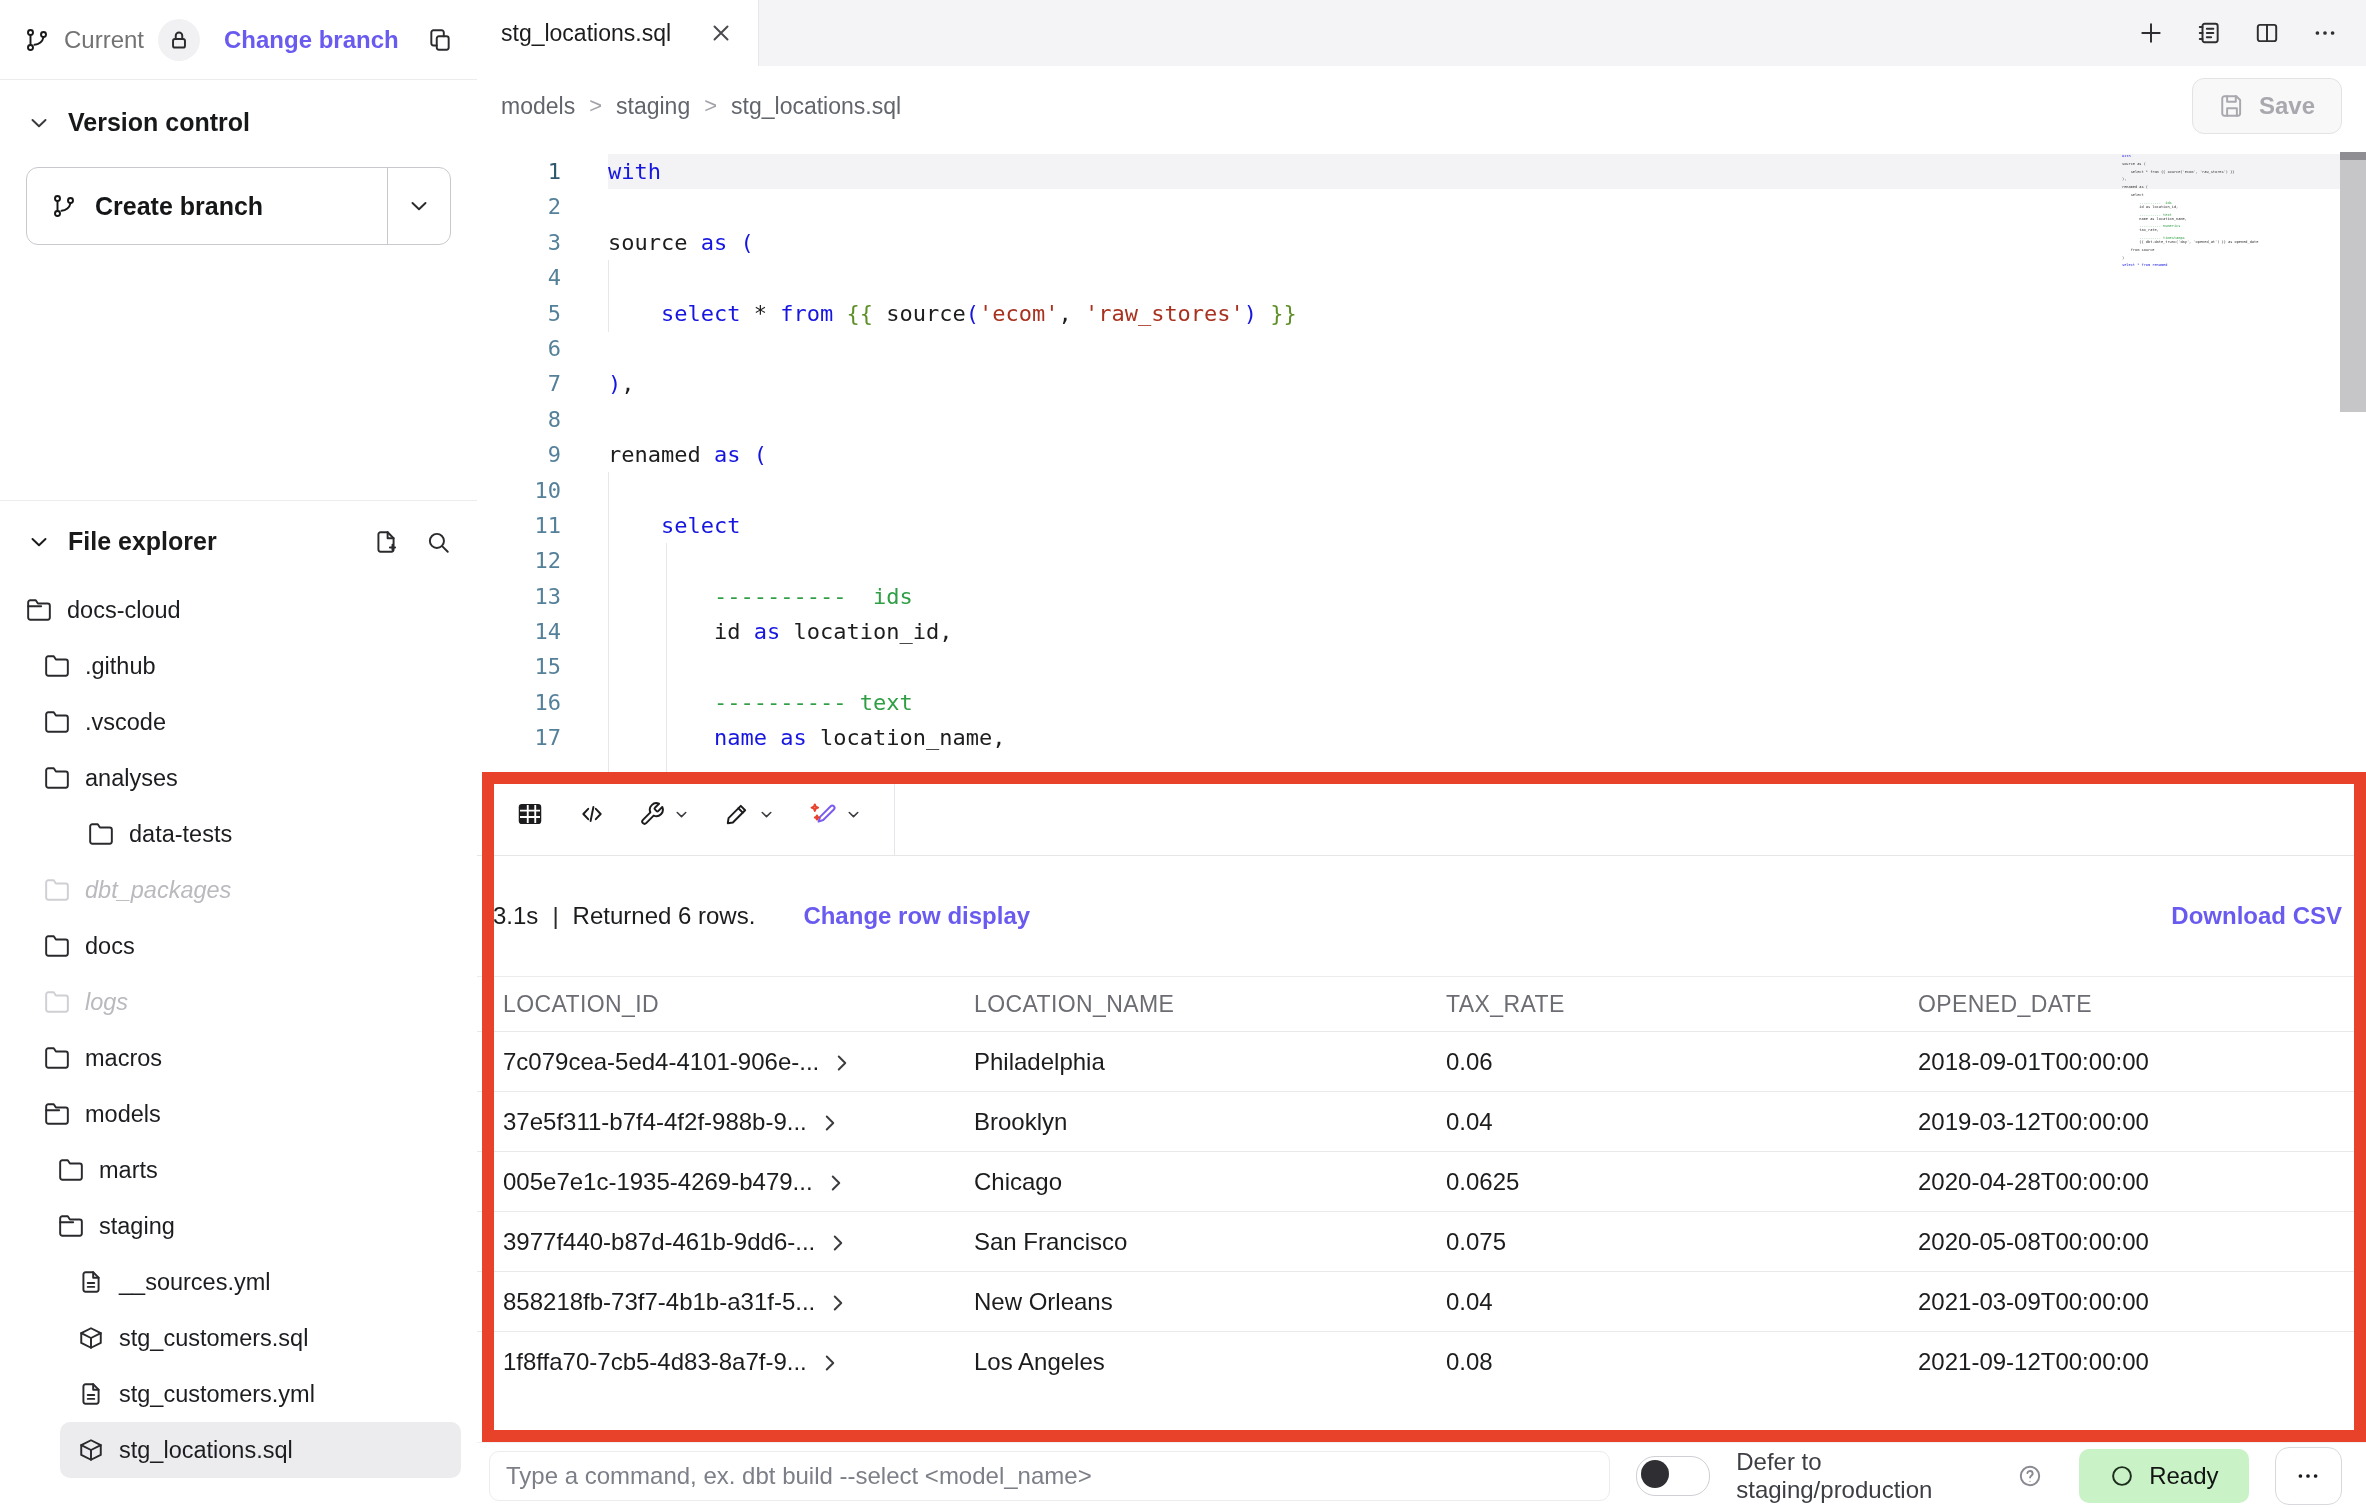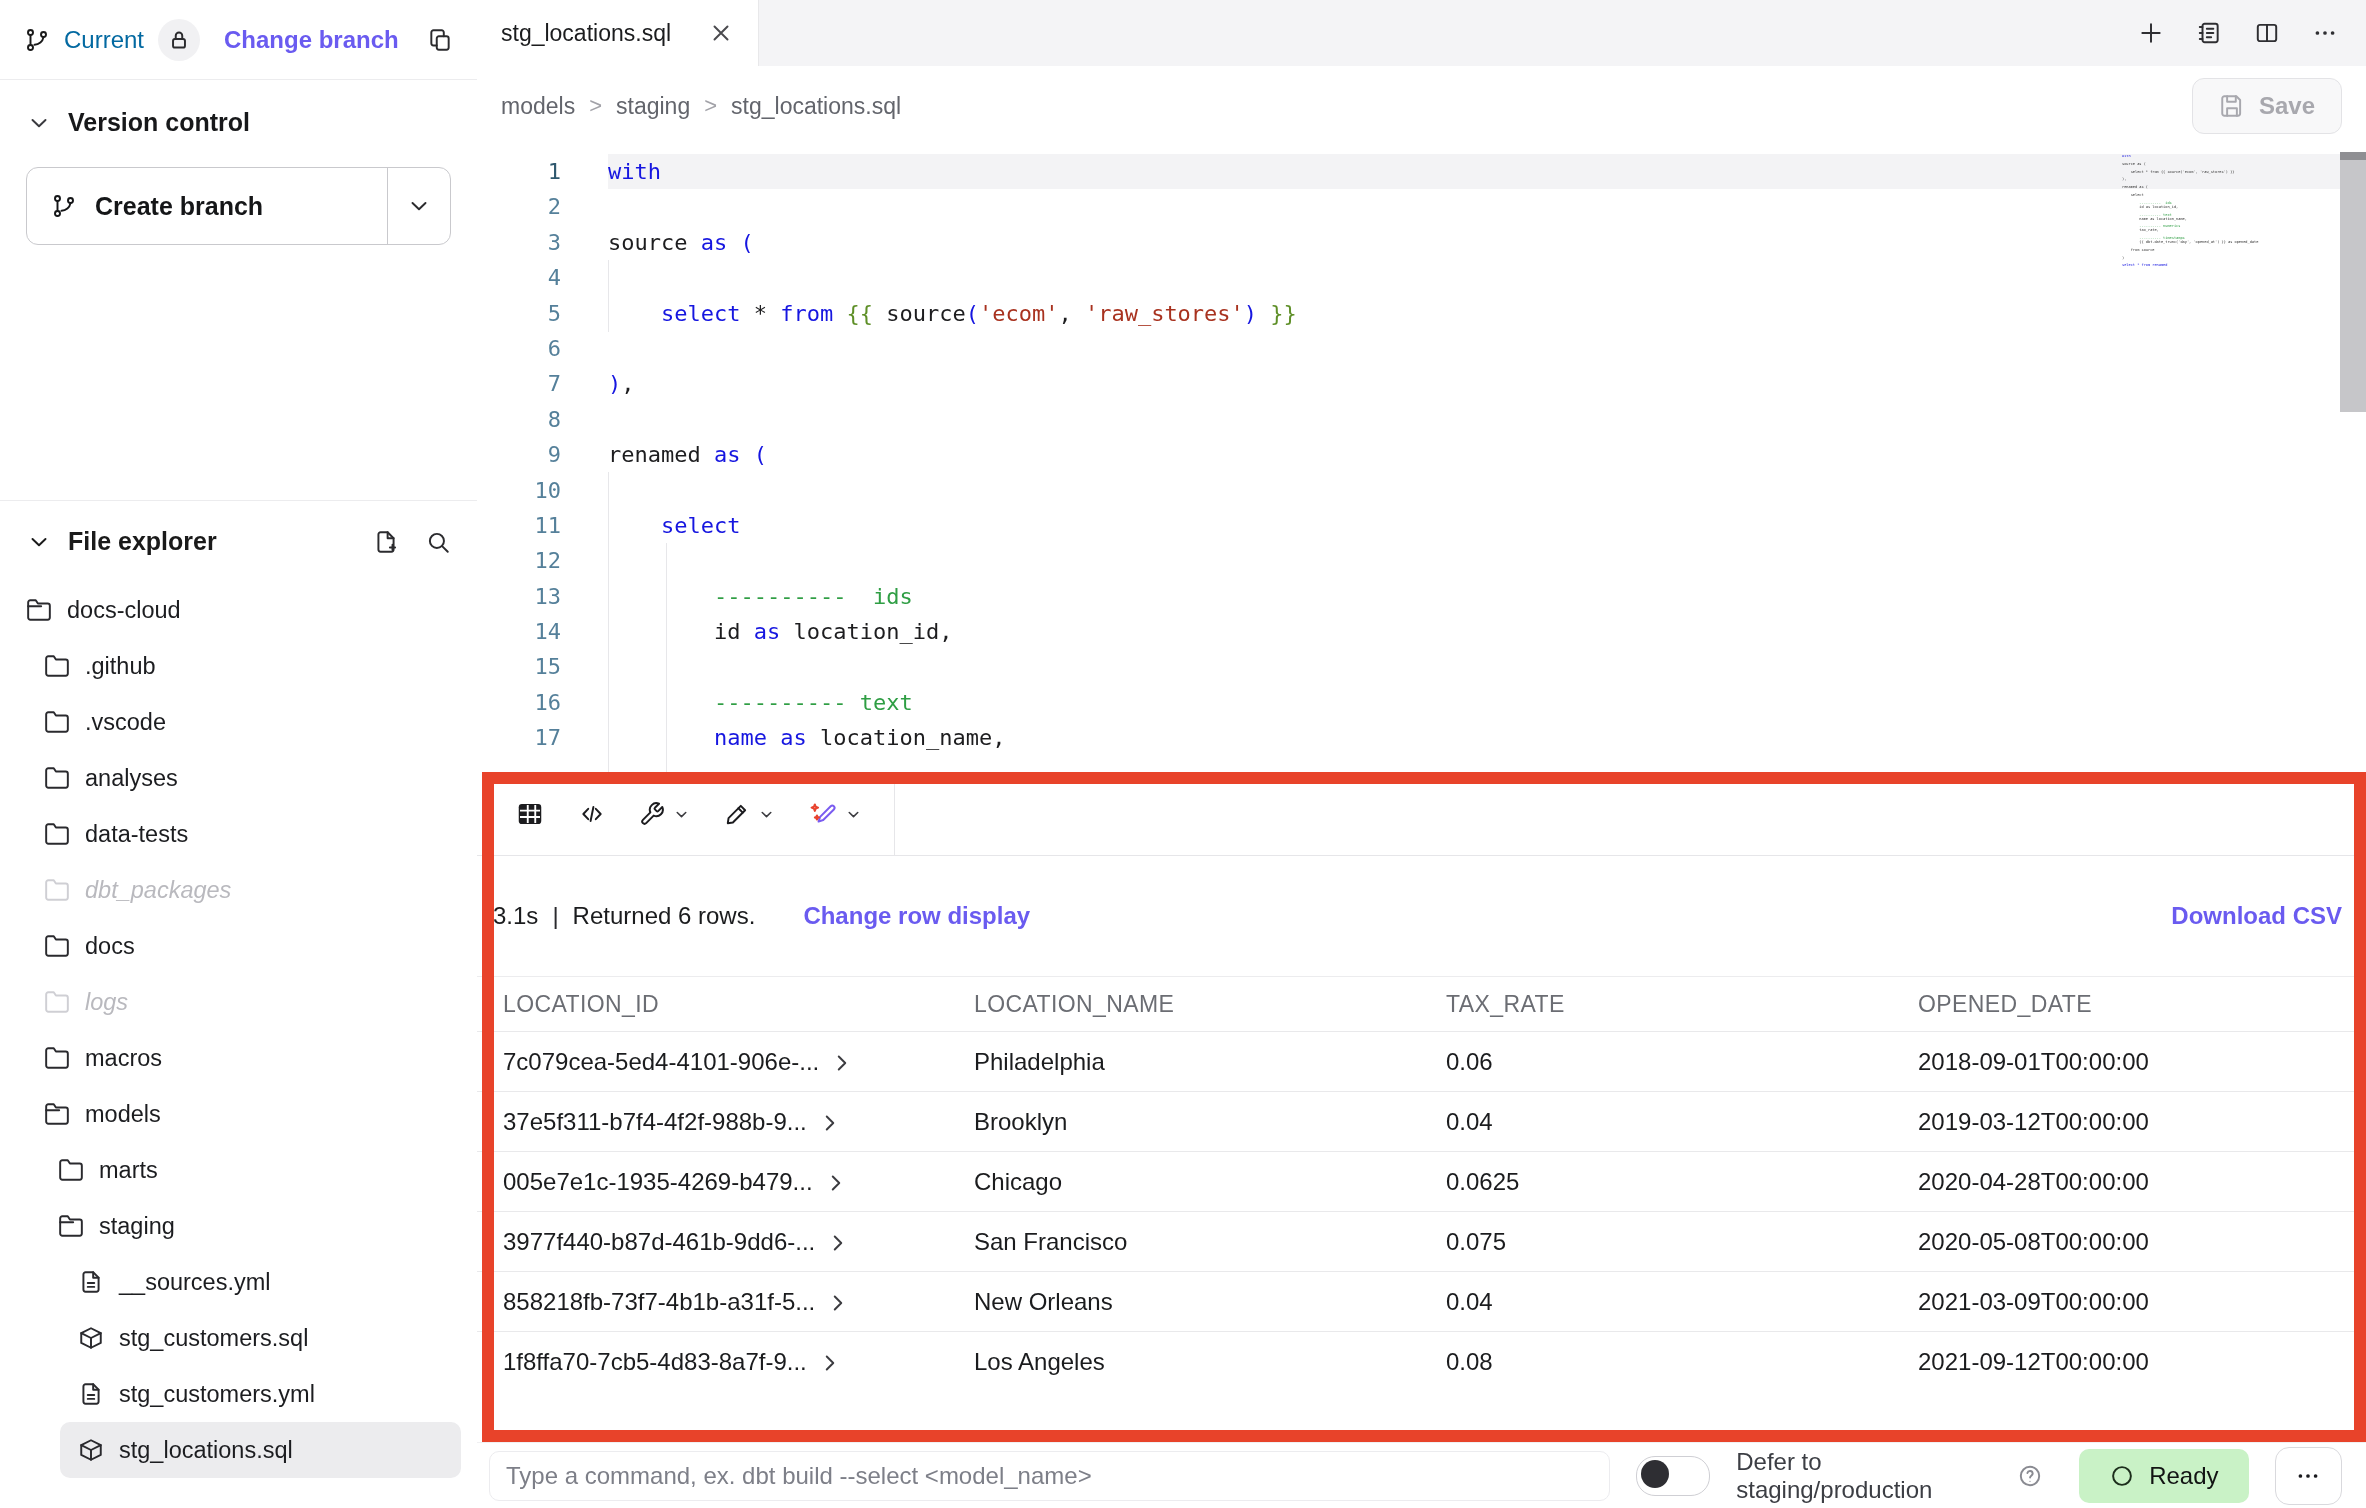--- a/index.html
+++ b/index.html
@@ -4,21 +4,21 @@
 <style>
   html,body{margin:0;padding:0;background:#9a9aa0;}
   #app{position:relative;width:2366px;height:1508px;background:#fff;overflow:hidden;
        font-family:"Liberation Sans",sans-serif;color:#1a1a1a;}
   svg{display:block}
   .ic{display:inline-flex;align-items:center;justify-content:center;flex:none;}
 
   
   .sidebar{position:absolute;left:0;top:0;width:477px;height:100%;background:#fff;border-right:1px solid #e4e4e6;}
   .sb-header{height:79px;border-bottom:1px solid #ececee;display:flex;align-items:center;padding:0 24px;gap:14px;}
-  .sb-header .cur{font-size:24px;color:#0369a1;}
+  .sb-header .cur{font-size:24px;color:#737373;}
   .lock-badge{width:42px;height:42px;border-radius:50%;background:#f1f1f3;display:flex;align-items:center;justify-content:center;color:#2b2b2e;}
   .chg-branch{font-size:24px;font-weight:600;margin-left:10px;cursor:pointer;}
   .copy-btn{margin-left:auto;color:#2b2b2e;cursor:pointer;}
   .vc{height:421px;border-bottom:1px solid #ececee;padding:28px 26px 0 26px;box-sizing:border-box;}
   .section-head{display:flex;align-items:center;gap:16px;font-size:25px;font-weight:700;color:#17181a;}
   .section-head .chev{color:#3a3a3e;}
   .create-branch{margin-top:30px;height:76px;border:1.5px solid #c9c9cd;border-radius:12px;background:#fff;display:flex;align-items:stretch;cursor:pointer;}
   .cb-main{flex:1;display:flex;align-items:center;gap:18px;padding-left:24px;font-size:25px;font-weight:600;color:#151618;}
   .cb-sep{width:1.5px;background:#c9c9cd;}
   .cb-chev{width:62px;display:flex;align-items:center;justify-content:center;color:#2b2b2e;}
@@ -219,21 +219,21 @@
             <span>.vscode</span>
           </div>
           <div class="fe-item" style="padding-left: 44px;">
             <span class="ic fe-ico">
               <svg width="26" height="26" viewBox="0 0 24 24" fill="none" stroke="currentColor" stroke-width="1.8" stroke-linecap="round" stroke-linejoin="round">
                 <path d="M22 19a2 2 0 0 1-2 2H4a2 2 0 0 1-2-2V5a2 2 0 0 1 2-2h5l2 3h9a2 2 0 0 1 2 2z"></path>
               </svg>
             </span>
             <span>analyses</span>
           </div>
-          <div class="fe-item" style="padding-left: 44px;">
+          <div class="fe-item" style="padding-left: 44px; margin-left: 44px;">
             <span class="ic fe-ico">
               <svg width="26" height="26" viewBox="0 0 24 24" fill="none" stroke="currentColor" stroke-width="1.8" stroke-linecap="round" stroke-linejoin="round">
                 <path d="M22 19a2 2 0 0 1-2 2H4a2 2 0 0 1-2-2V5a2 2 0 0 1 2-2h5l2 3h9a2 2 0 0 1 2 2z"></path>
               </svg>
             </span>
             <span>data-tests</span>
           </div>
           <div class="fe-item muted" style="padding-left: 44px;">
             <span class="ic fe-ico">
               <svg width="26" height="26" viewBox="0 0 24 24" fill="none" stroke="currentColor" stroke-width="1.8" stroke-linecap="round" stroke-linejoin="round">

